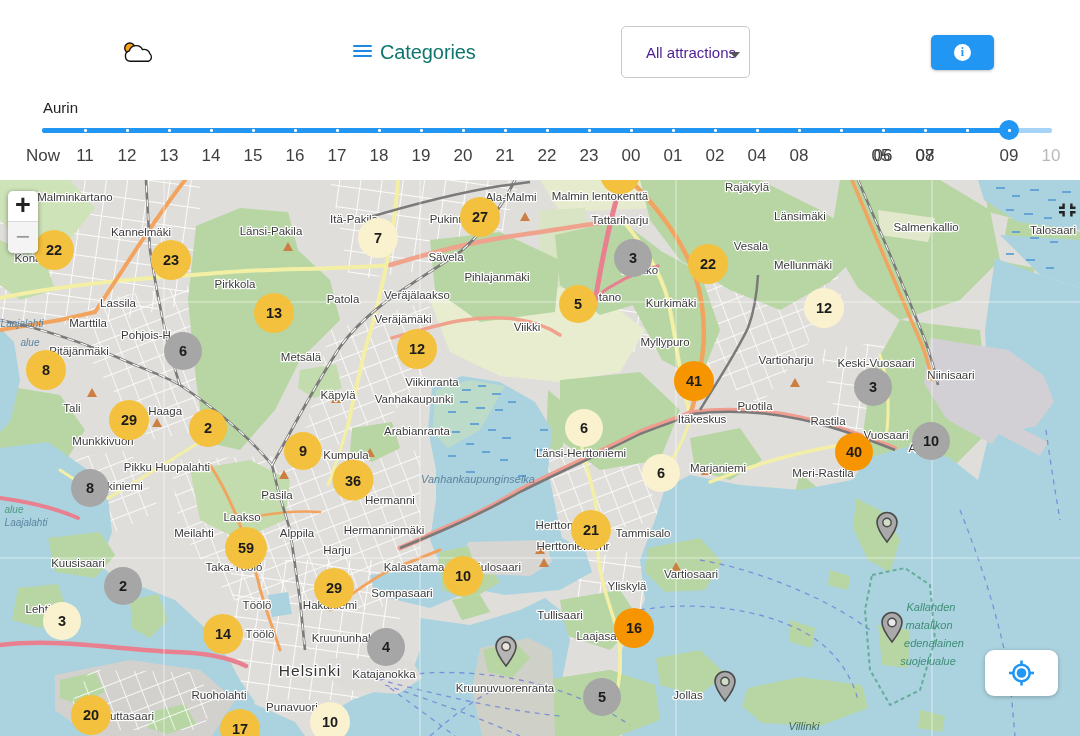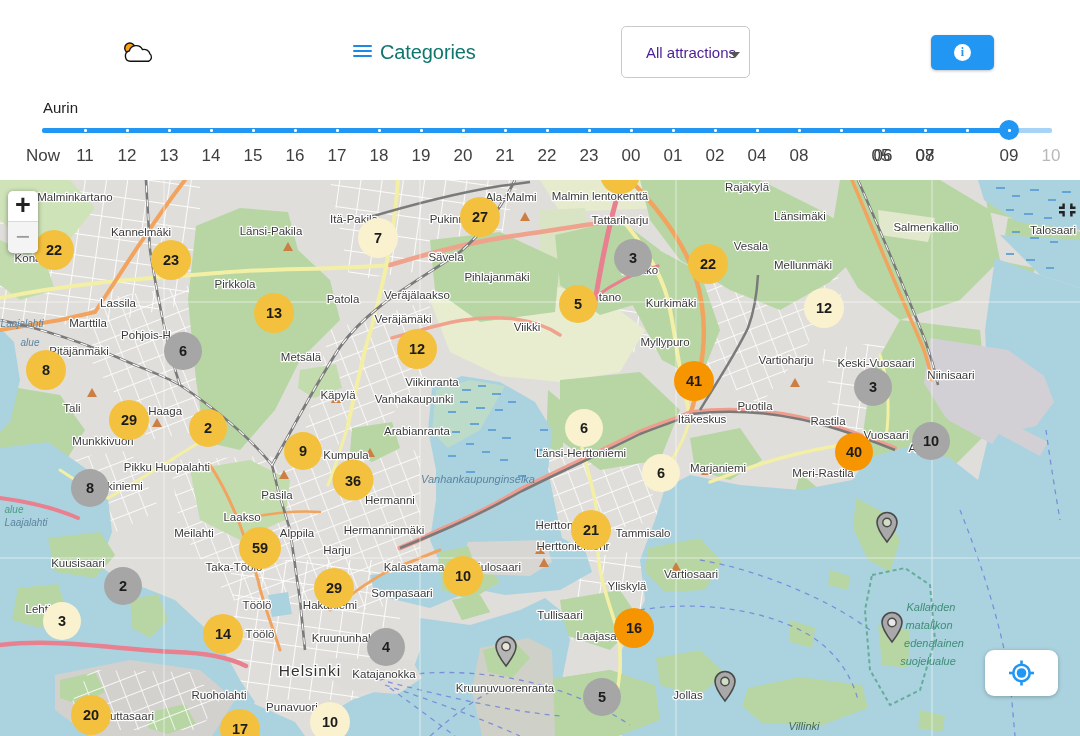--- a/index.html
+++ b/index.html
@@ -395,21 +395,21 @@
       <div class="cl cy" style="left: 708px; top: 84px; width: 40px; height: 40px;">22</div>
       <div class="cl cy" style="left: 578px; top: 124px; width: 38px; height: 38px;">5</div>
       <div class="cl cc" style="left: 824px; top: 128px; width: 40px; height: 40px;">12</div>
       <div class="cl co" style="left: 694px; top: 201px; width: 40px; height: 40px;">41</div>
       <div class="cl cg" style="left: 873px; top: 207px; width: 38px; height: 38px;">3</div>
       <div class="cl cc" style="left: 584px; top: 248px; width: 38px; height: 38px;">6</div>
       <div class="cl co" style="left: 854px; top: 272px; width: 38px; height: 38px;">40</div>
       <div class="cl cg" style="left: 931px; top: 261px; width: 38px; height: 38px;">10</div>
       <div class="cl cg" style="left: 90px; top: 308px; width: 38px; height: 38px;">8</div>
       <div class="cl cy" style="left: 353px; top: 300px; width: 41px; height: 41px;">36</div>
-      <div class="cl cy" style="left: 260px; top: 368px; width: 42px; height: 42px;">59</div>
+      <div class="cl cy" style="left: 246px; top: 368px; width: 42px; height: 42px;">59</div>
       <div class="cl cg" style="left: 123px; top: 406px; width: 38px; height: 38px;">2</div>
       <div class="cl cy" style="left: 334px; top: 408px; width: 40px; height: 40px;">29</div>
       <div class="cl cy" style="left: 463px; top: 396px; width: 40px; height: 40px;">10</div>
       <div class="cl cc" style="left: 62px; top: 441px; width: 38px; height: 38px;">3</div>
       <div class="cl cy" style="left: 223px; top: 454px; width: 40px; height: 40px;">14</div>
       <div class="cl cg" style="left: 386px; top: 467px; width: 38px; height: 38px;">4</div>
       <div class="cl cy" style="left: 591px; top: 350px; width: 40px; height: 40px;">21</div>
       <div class="cl cc" style="left: 661px; top: 293px; width: 38px; height: 38px;">6</div>
       <div class="cl co" style="left: 634px; top: 448px; width: 40px; height: 40px;">16</div>
       <div class="cl cg" style="left: 602px; top: 517px; width: 38px; height: 38px;">5</div>

